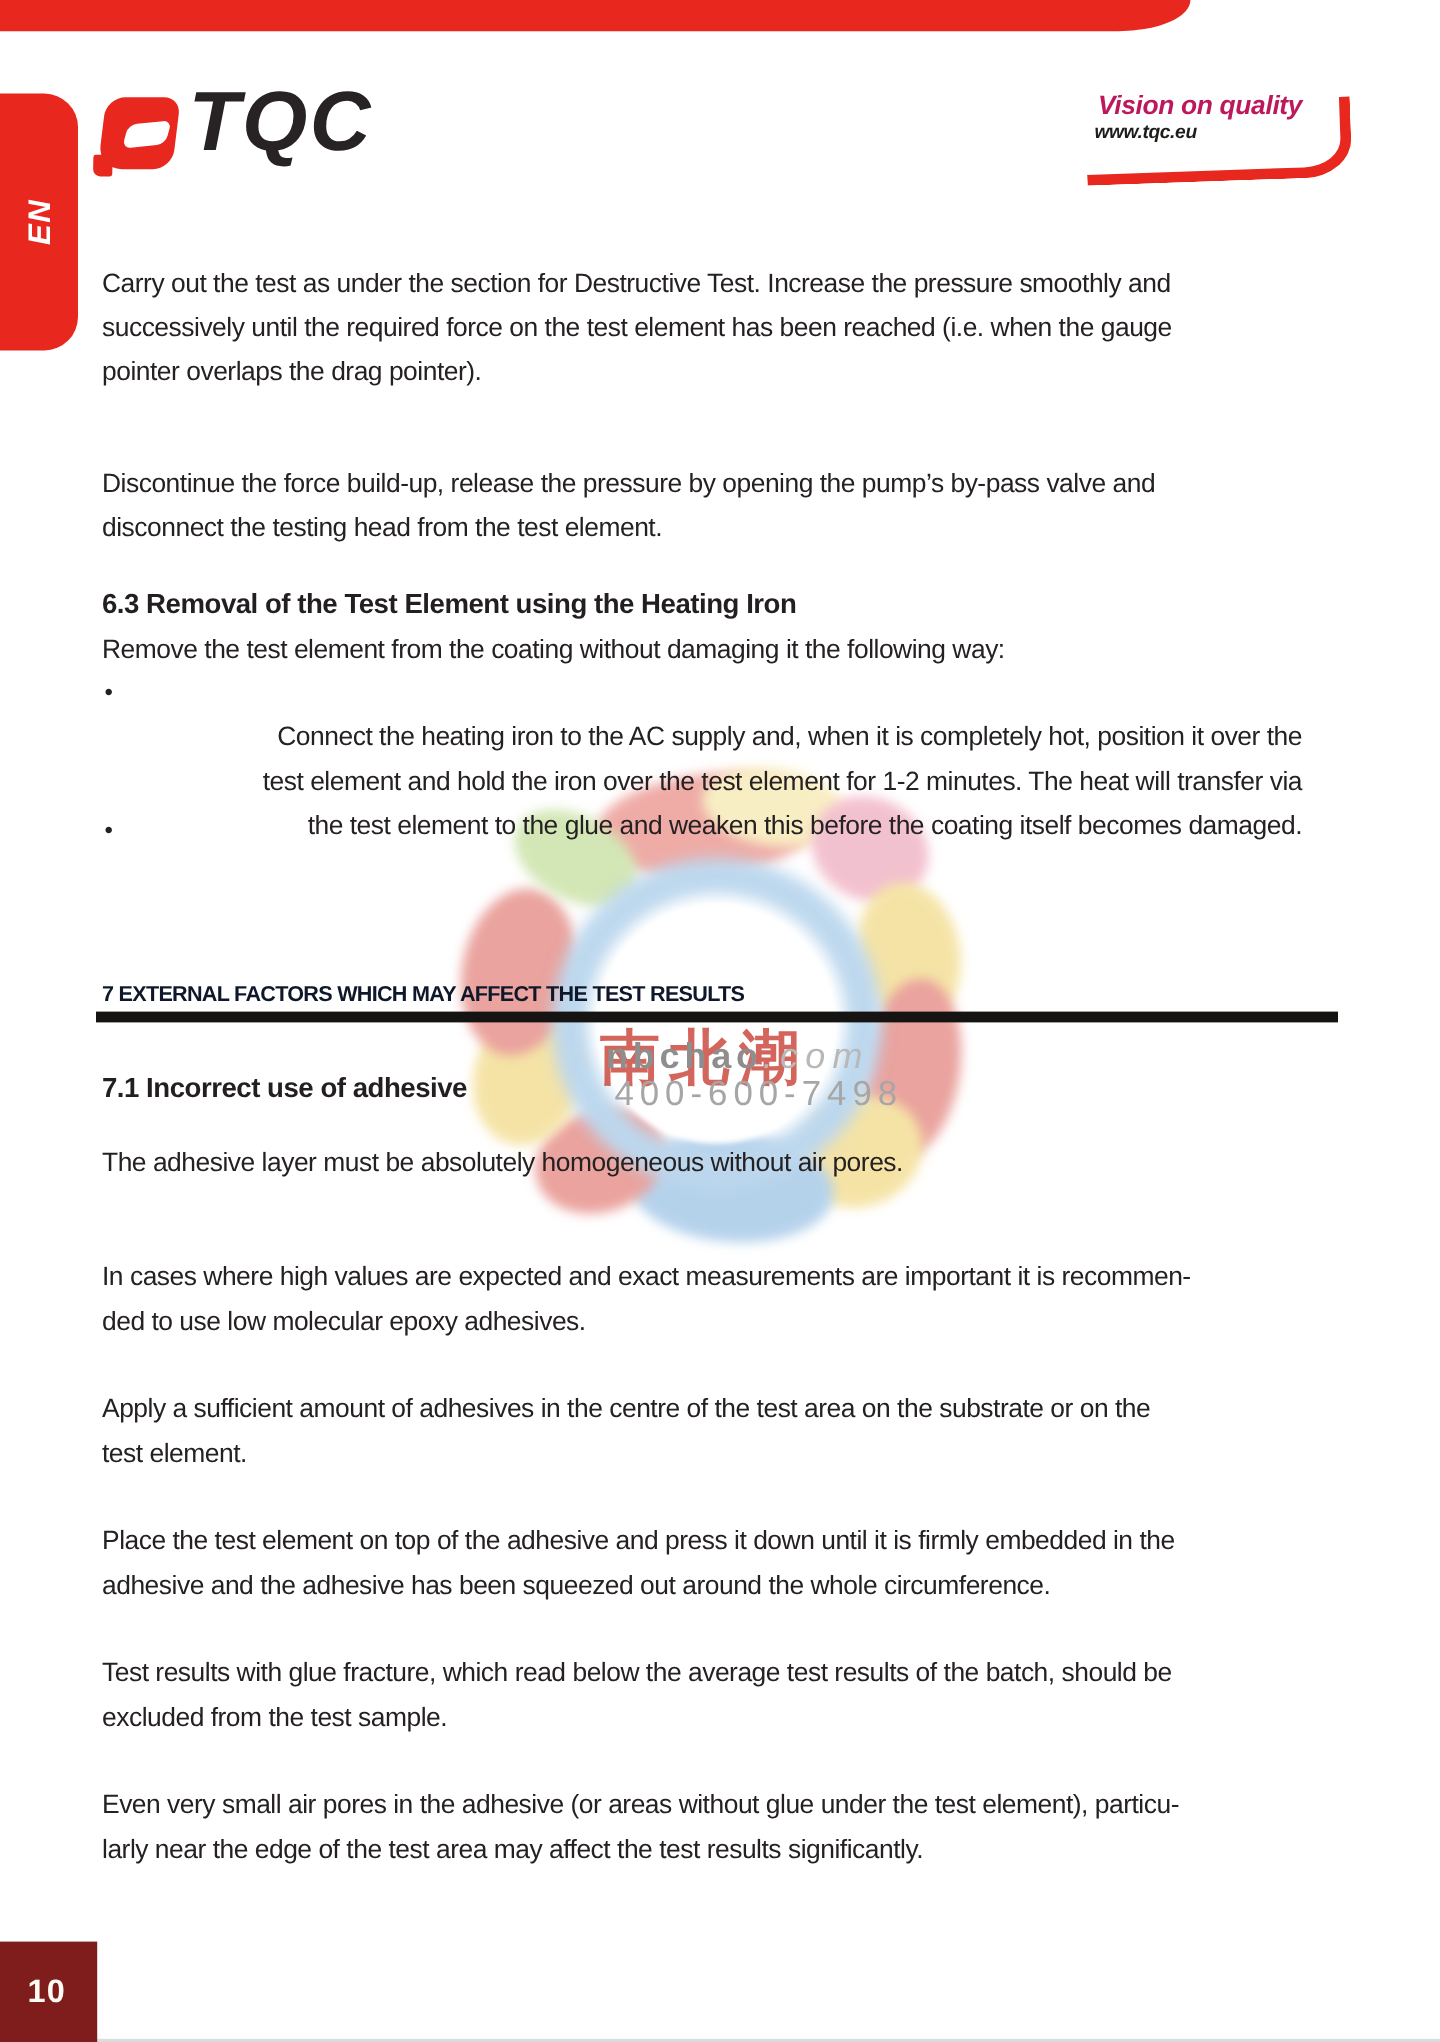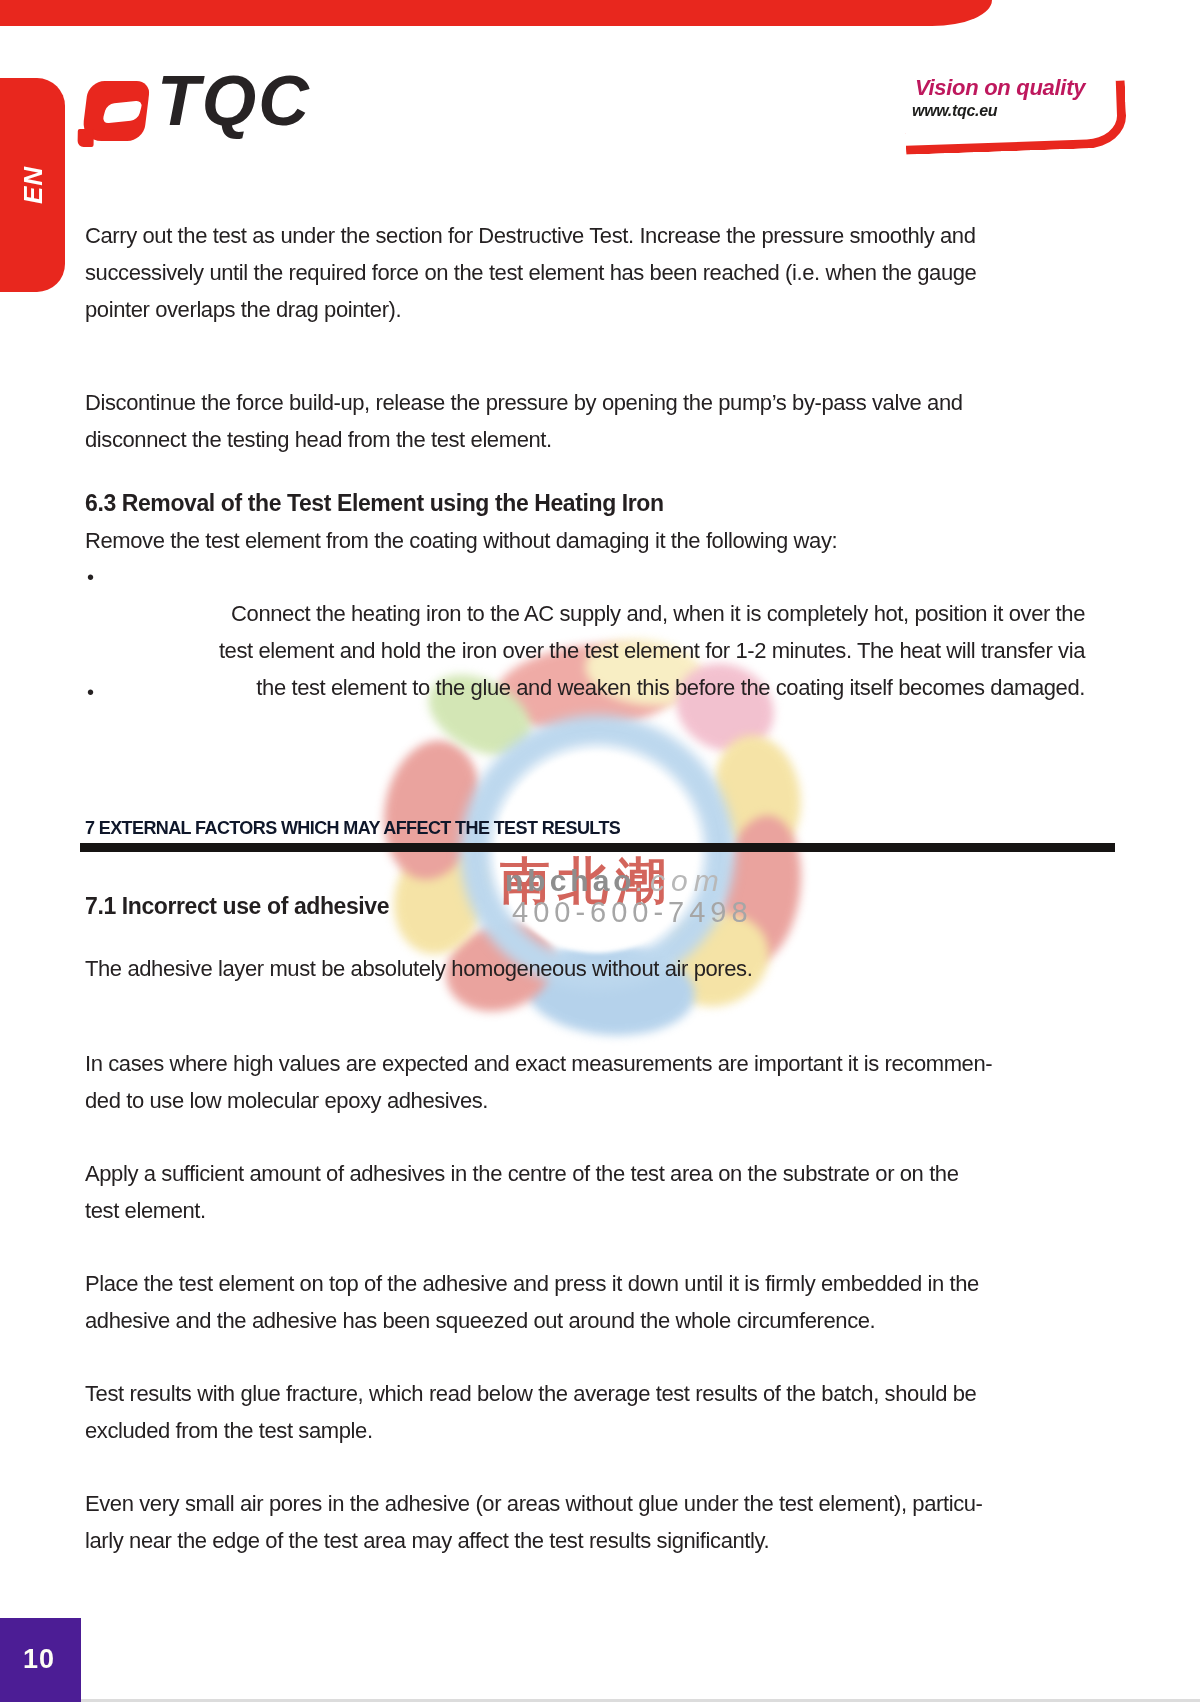--- a/index.html
+++ b/index.html
@@ -57,21 +57,21 @@
   .wm-cn{position:absolute;left:500px;top:824px;font-size:50px;font-weight:bold;letter-spacing:8px;
     color:rgba(199,58,46,0.78);z-index:1;margin-top:24px;}
   .wm-site{position:absolute;left:505px;top:864px;font-size:30px;font-weight:bold;color:#8e8e8e;
     letter-spacing:4px;z-index:1;}
   .wm-site .suffix{font-weight:normal;color:#b8b8b8;letter-spacing:6px;font-style:italic;}
   .wm-phone{position:absolute;left:512px;top:896px;font-size:29px;color:#a6a6a6;
     letter-spacing:5px;z-index:1;}
   .para,.h1,.h2,.bullet,.rule{z-index:2;}
   
   .bottom-edge{position:absolute;left:0;bottom:0;width:1200px;height:3px;background:#dcdcdc;}
-  .page-box{position:absolute;left:0;top:1618px;width:81px;height:84px;background:#4c1d95;z-index:3;}
+  .page-box{position:absolute;left:0;top:1618px;width:81px;height:84px;background:#7f1d1d;z-index:3;}
   .page-box span{position:absolute;left:23px;top:26px;color:#fdfdf5;font-size:27px;font-weight:bold;
     letter-spacing:1px;}
 </style>
 </head>
 <body>
 
 <div class="topbar"></div>
 
 <div class="lang-tab">
   <span>EN</span>

